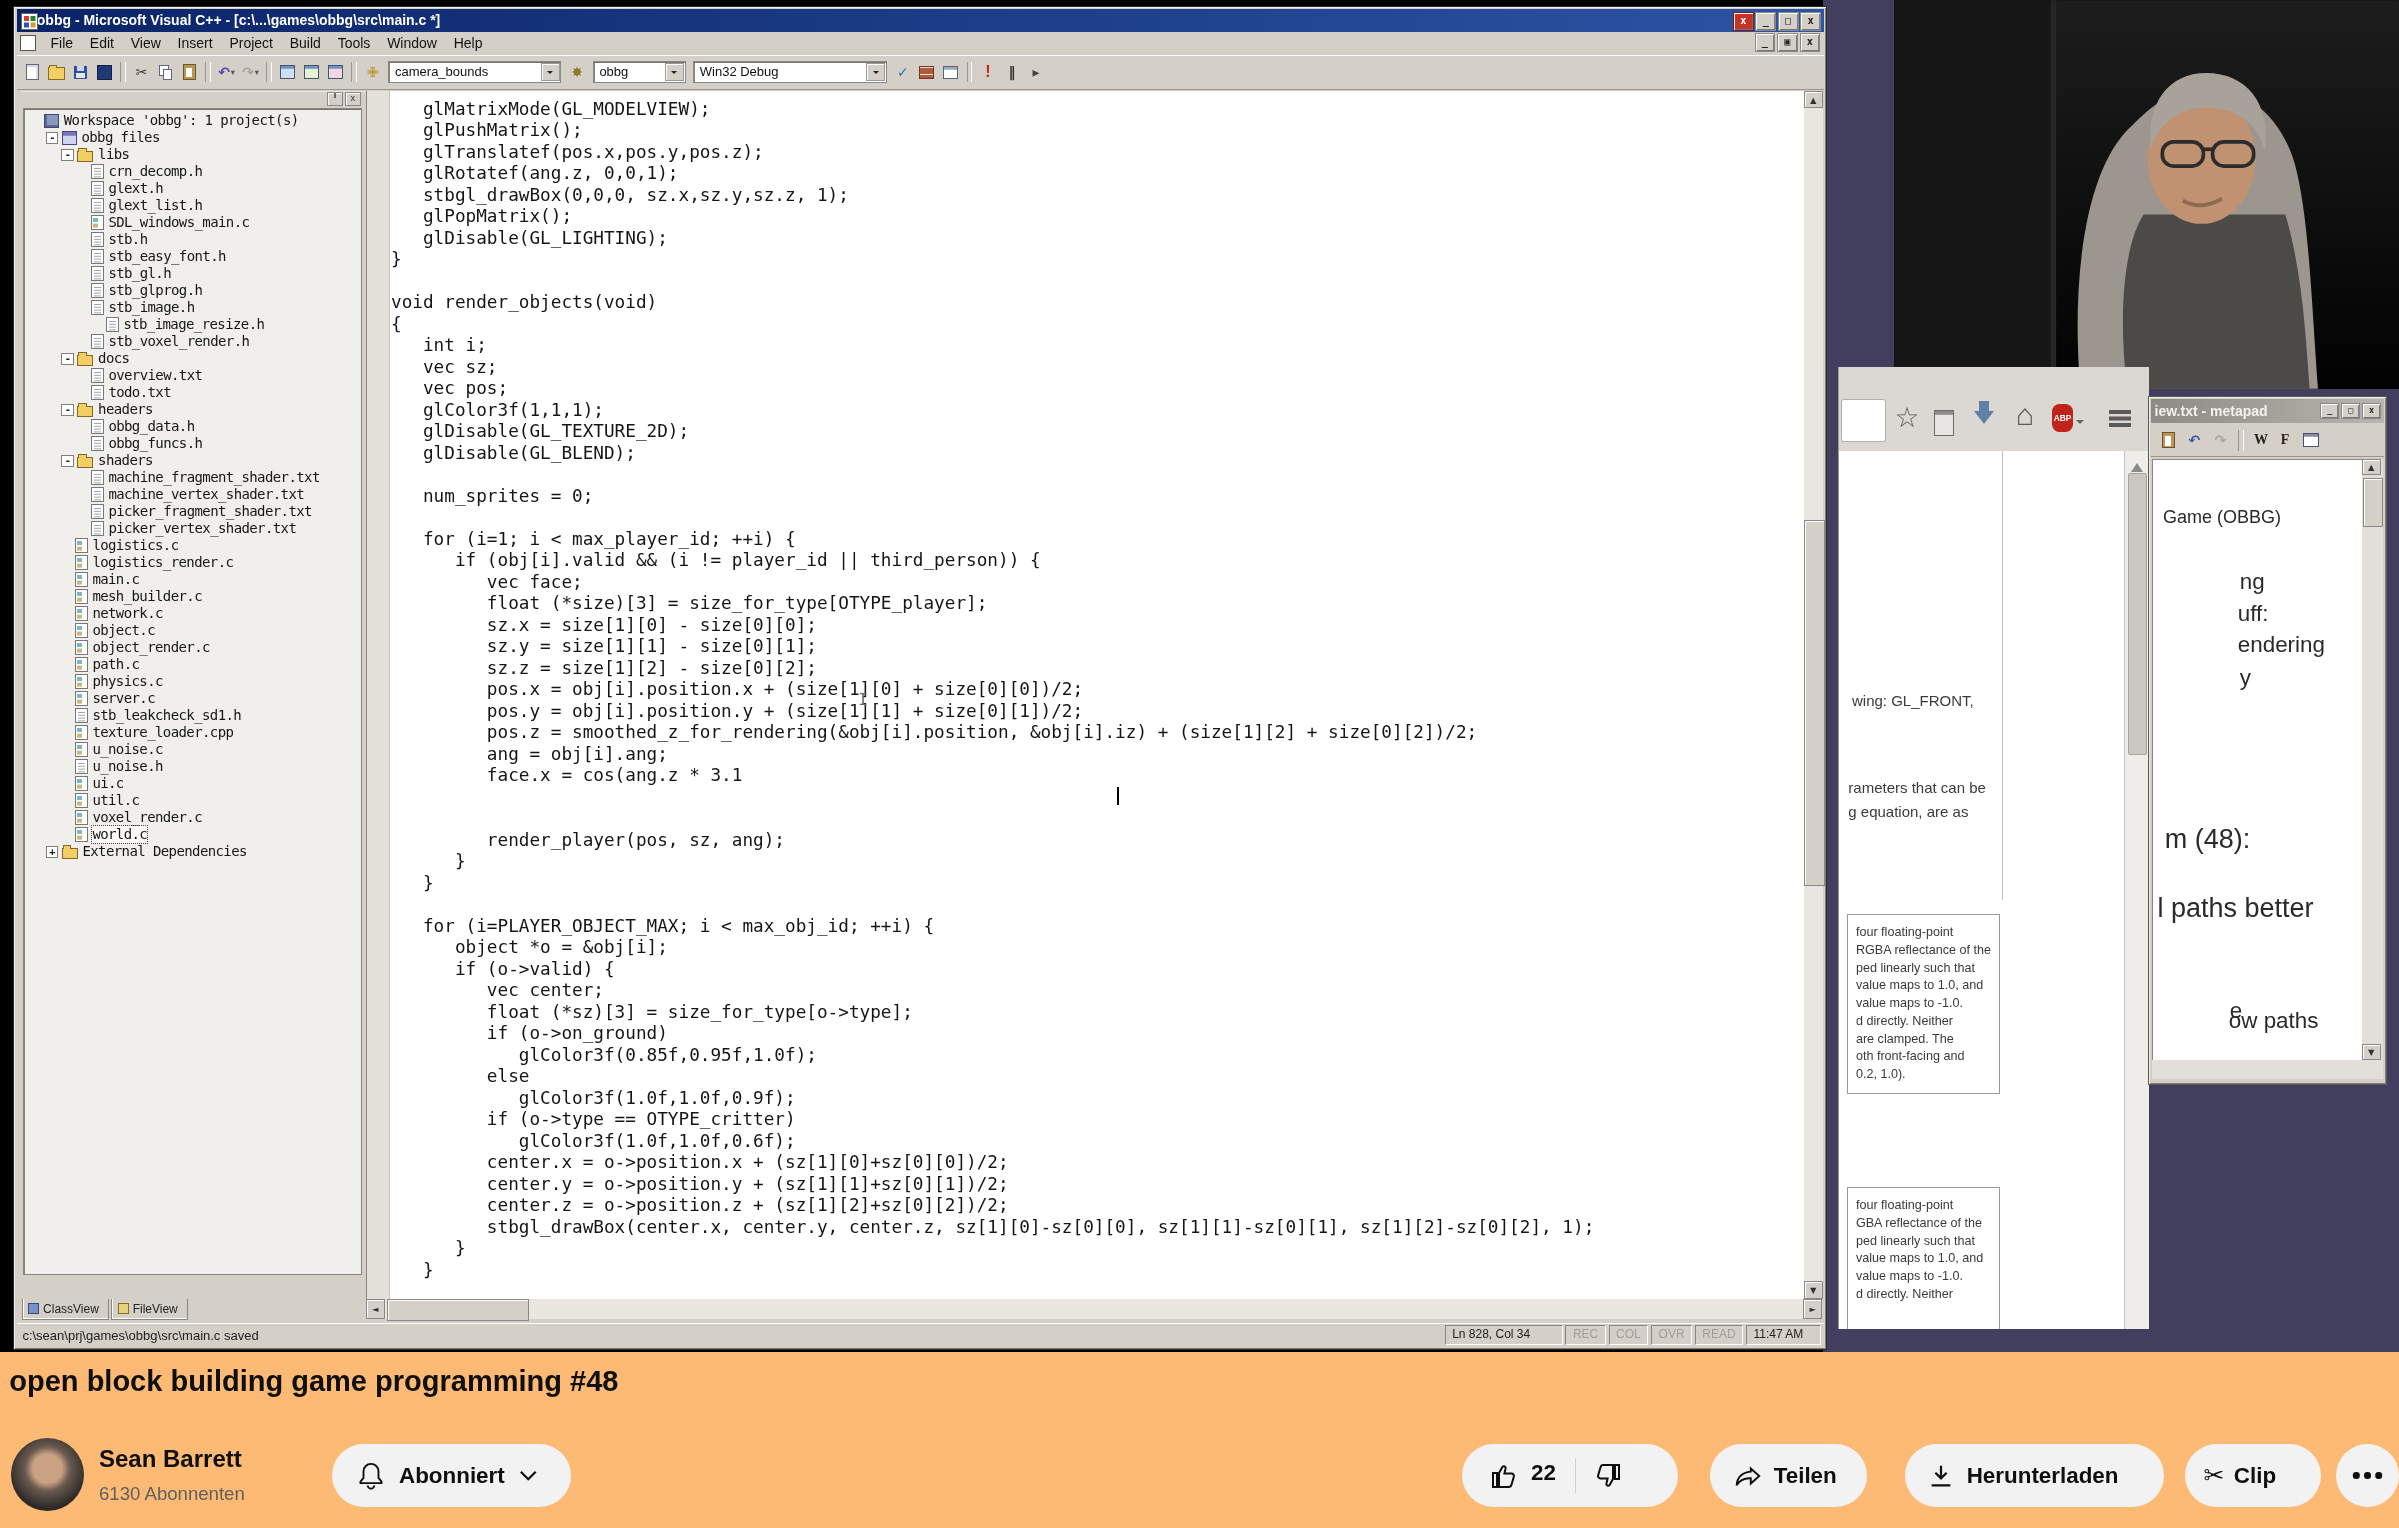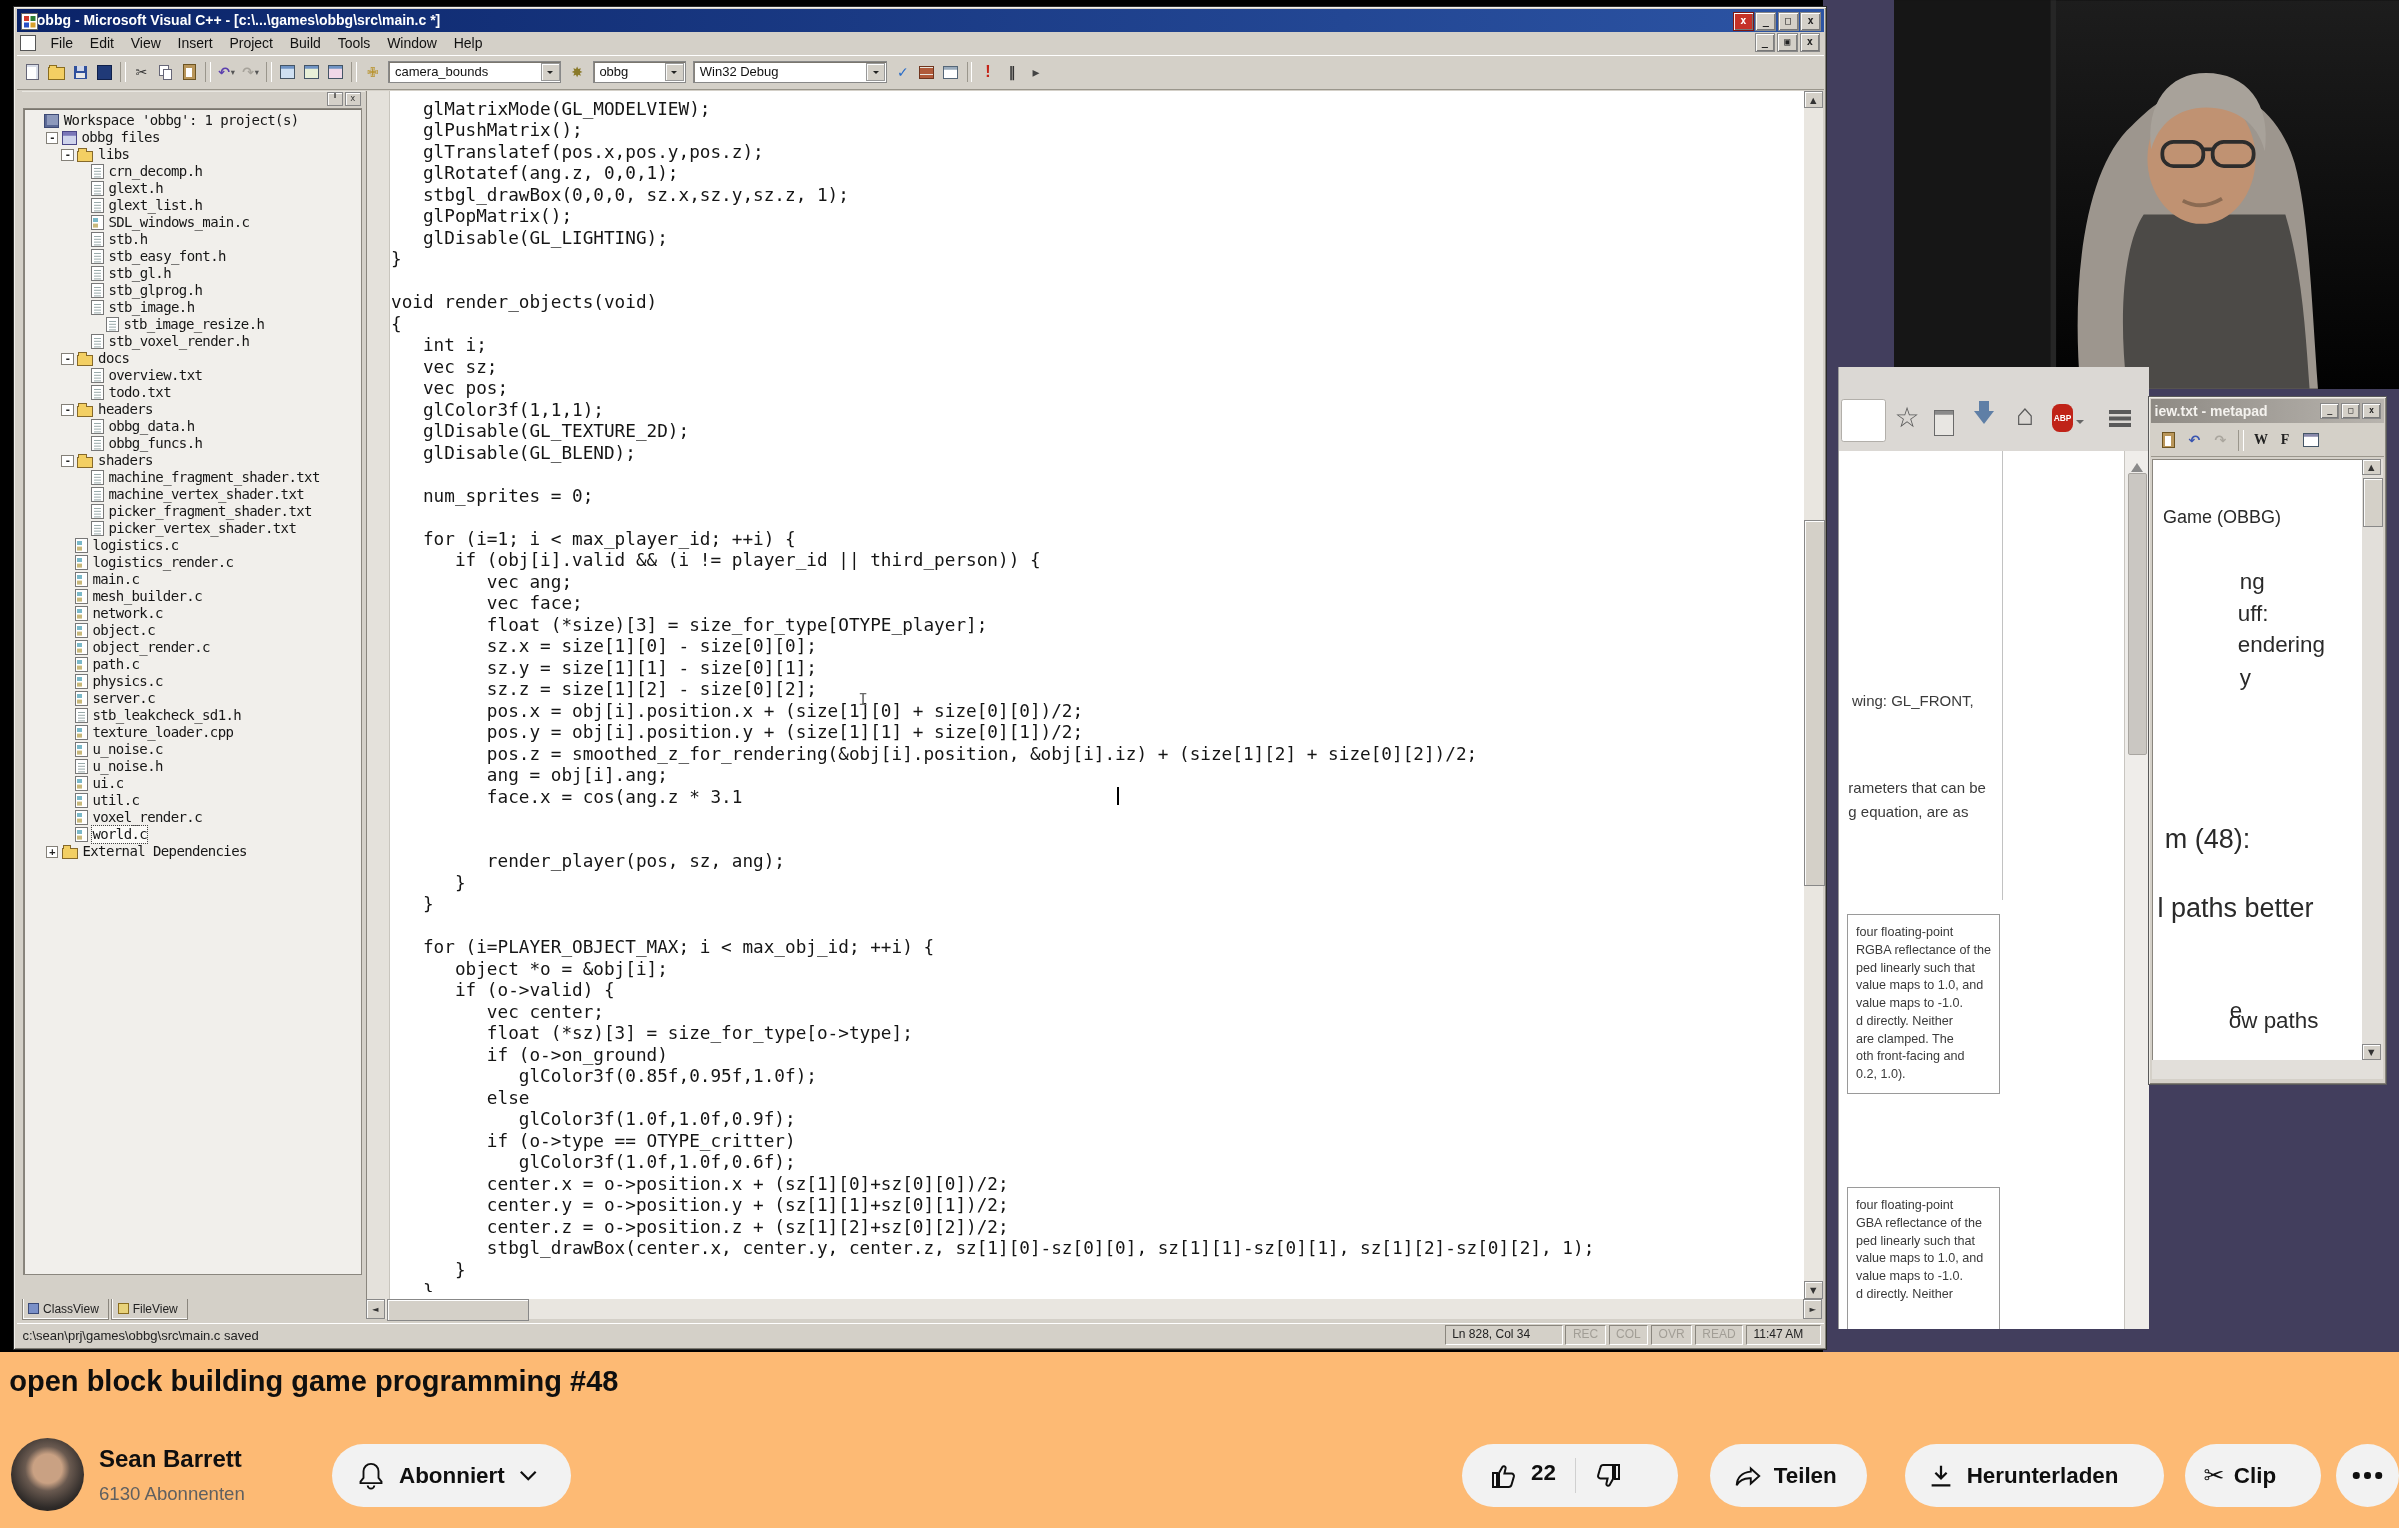--- a/index.html
+++ b/index.html
@@ -551,21 +551,20 @@
           <div class="code-line">   vec sz;</div>
           <div class="code-line">   vec pos;</div>
           <div class="code-line">   glColor3f(1,1,1);</div>
           <div class="code-line">   glDisable(GL_TEXTURE_2D);</div>
           <div class="code-line">   glDisable(GL_BLEND);</div>
           <div class="code-line"></div>
           <div class="code-line">   num_sprites = 0;</div>
           <div class="code-line"></div>
           <div class="code-line">   for (i=1; i &lt; max_player_id; ++i) {</div>
           <div class="code-line">      if (obj[i].valid &amp;&amp; (i != player_id || third_person)) {</div>
-          <div class="code-line">         vec ang;</div>
           <div class="code-line">         vec face;</div>
           <div class="code-line">         float (*size)[3] = size_for_type[OTYPE_player];</div>
           <div class="code-line">         sz.x = size[1][0] - size[0][0];</div>
           <div class="code-line">         sz.y = size[1][1] - size[0][1];</div>
           <div class="code-line">         sz.z = size[1][2] - size[0][2];</div>
           <div class="code-line">         pos.x = obj[i].position.x + (size[1][0] + size[0][0])/2;</div>
           <div class="code-line">         pos.y = obj[i].position.y + (size[1][1] + size[0][1])/2;</div>
           <div class="code-line">         pos.z = smoothed_z_for_rendering(&amp;obj[i].position, &amp;obj[i].iz) + (size[1][2] + size[0][2])/2;</div>
           <div class="code-line">         ang = obj[i].ang;</div>
           <div class="code-line">         face.x = cos(ang.z * 3.1</div>

